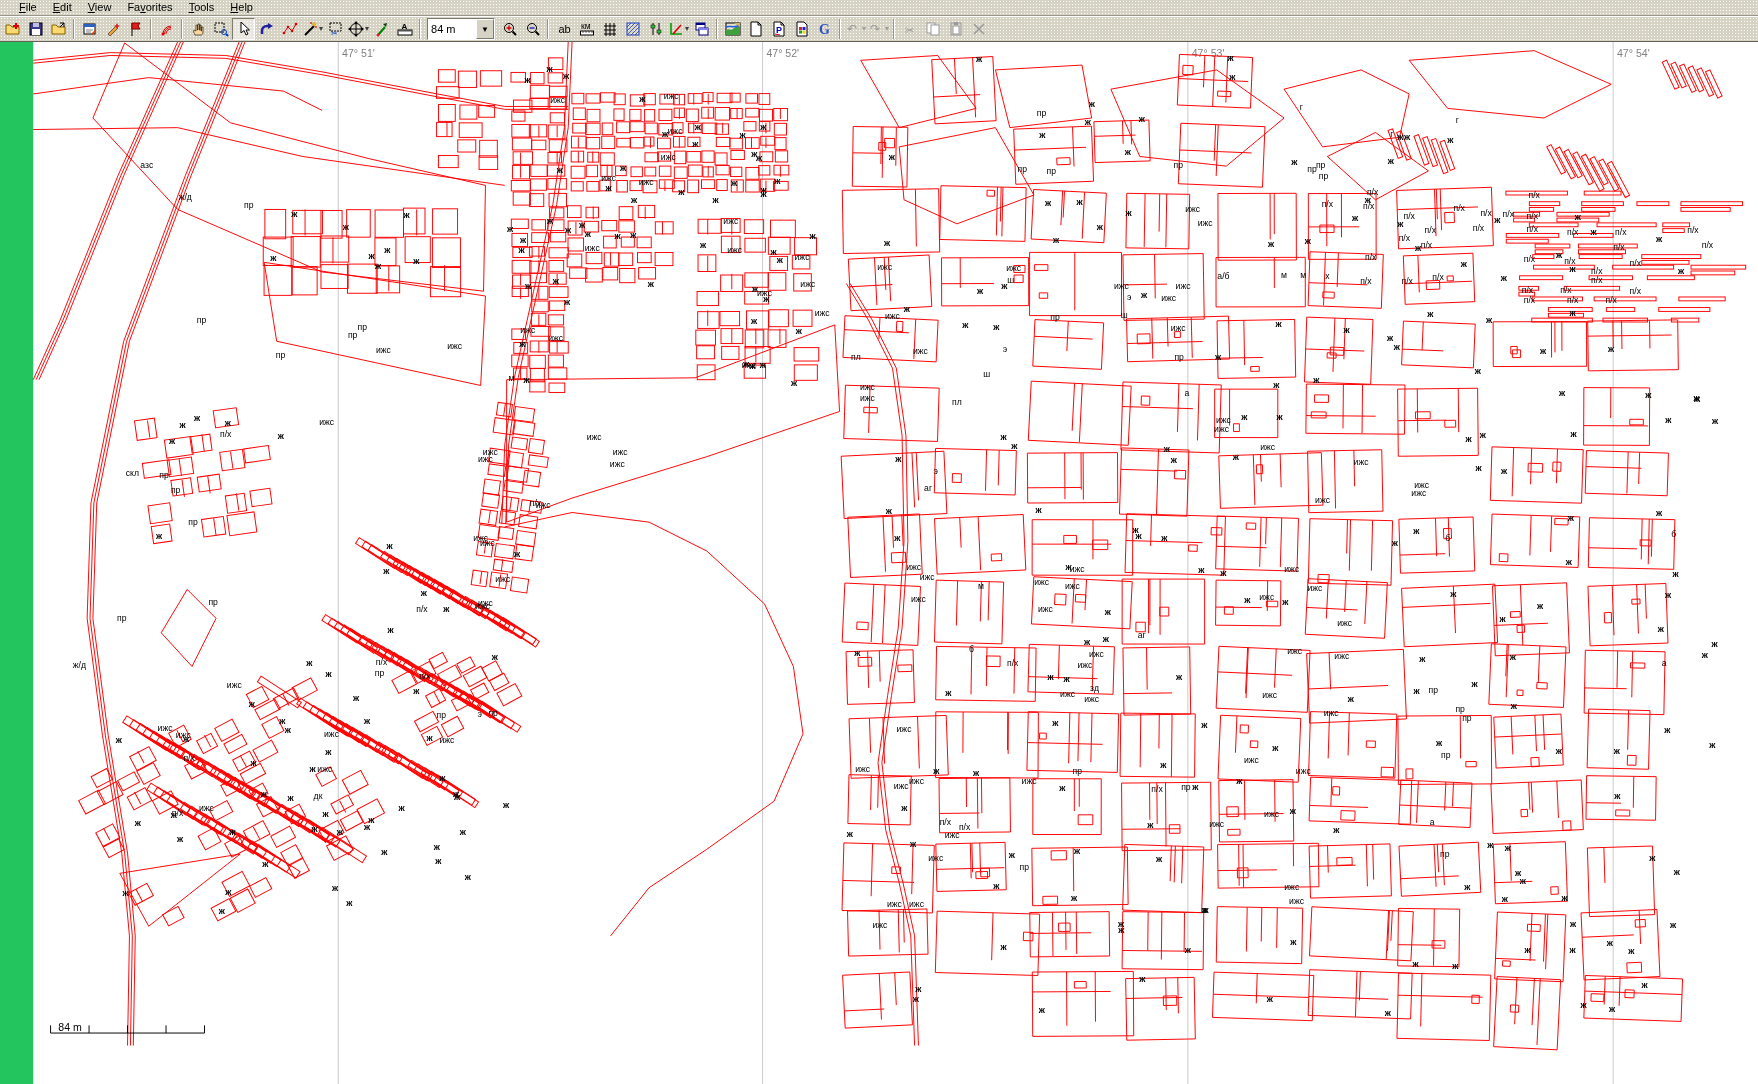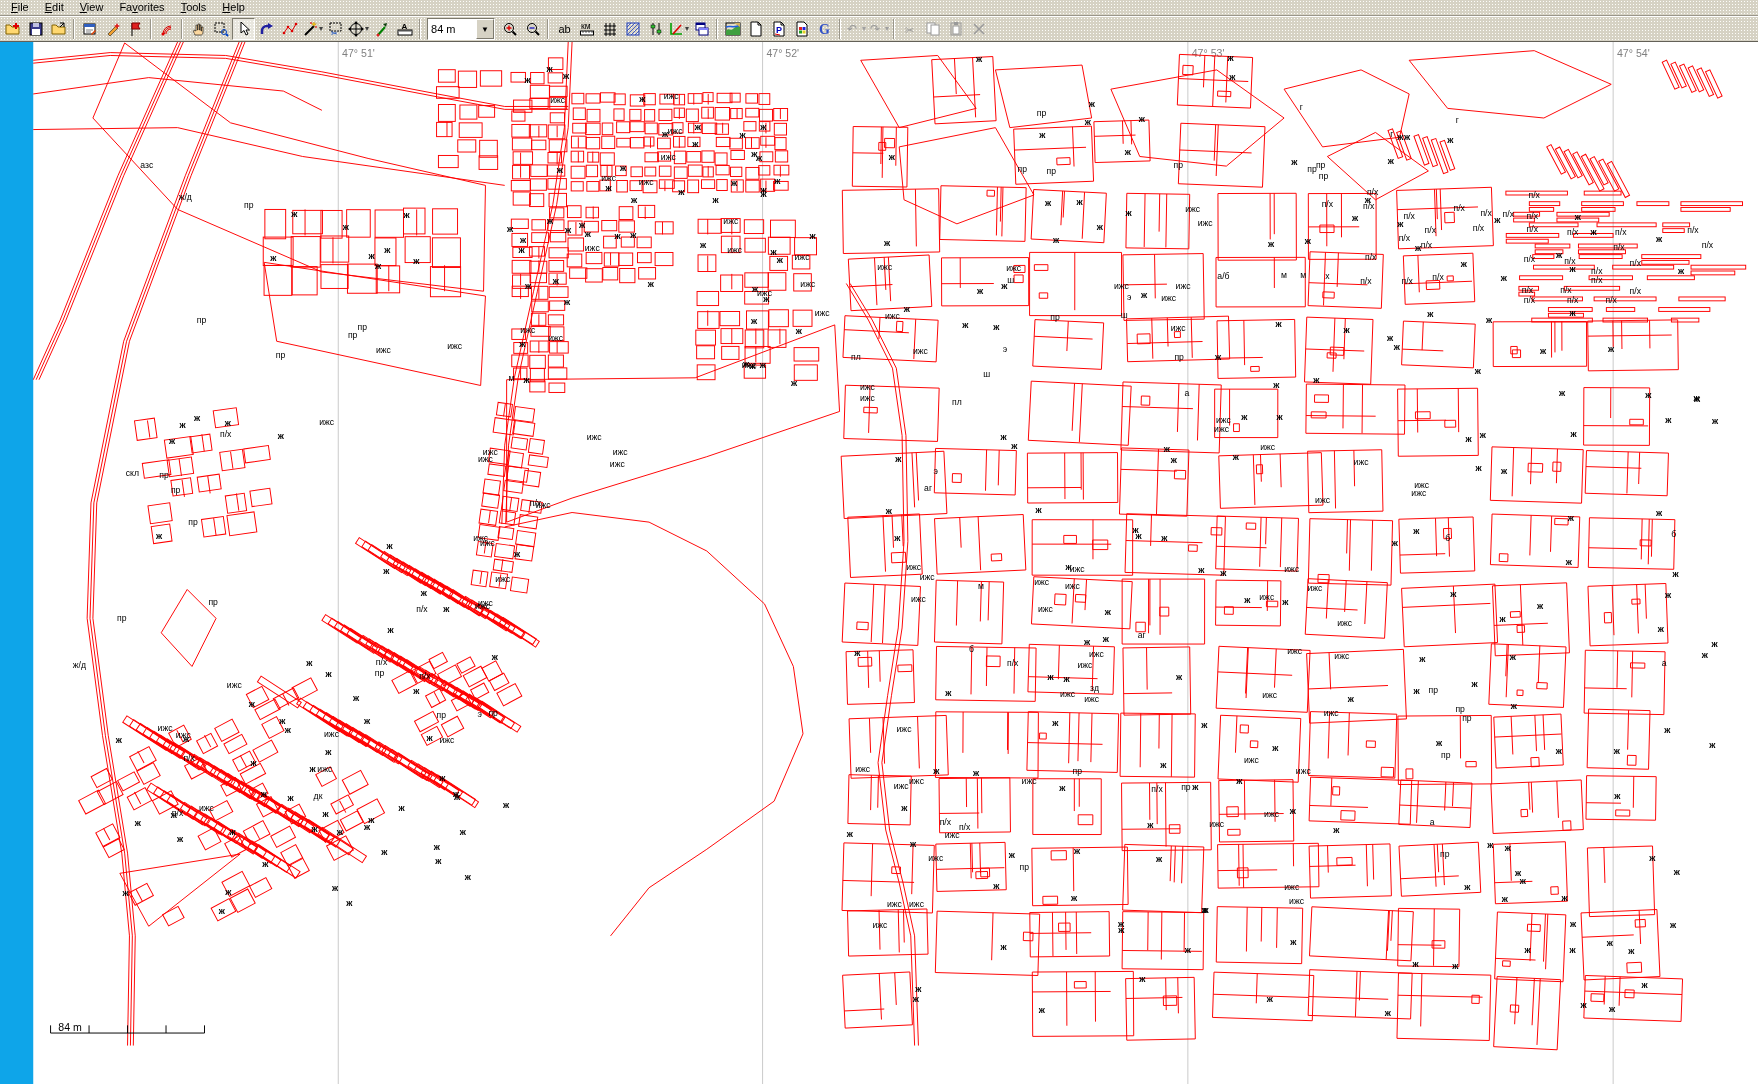--- a/index.html
+++ b/index.html
@@ -1,40 +1,40 @@
 <!DOCTYPE html>
 <html><head>
 <meta charset="utf-8">
 <style>
   html,body{margin:0;padding:0}
   body{width:1758px;height:1084px;overflow:hidden;background:#fff;
        font-family:"Liberation Sans",sans-serif;-webkit-font-smoothing:none}
   .chrome{background-color:#d6d2c4;
           background-image:radial-gradient(#fdfdfa 22%,rgba(0,0,0,0) 26%);
           background-size:3px 3px}
-  .menubar{height:15px;display:flex;align-items:flex-start;padding-left:3px;
+  .menubar{height:15px;display:flex;align-items:flex-start;padding-left:11px;
            font-size:11px;color:#000;border-bottom:1px solid #9a968a}
   .menu-item{padding:1px 8px 2px 8px;cursor:default;white-space:nowrap}
   .menu-item u{text-decoration:underline}
   .toolbar{height:24px;display:flex;align-items:center;padding:0 1px;
            border-top:1px solid #fff;border-bottom:1px solid #636057}
   .tb-btn{height:22px;min-width:23px;display:flex;align-items:center;justify-content:center;
           border:1px solid rgba(0,0,0,0);box-sizing:border-box;cursor:default}
   .tb-btn.pressed{border-color:#7d7a6e #ffffff #ffffff #7d7a6e;background:rgba(255,255,255,.45)}
   .tb-btn svg{display:block}
   .dd{font-size:8px;color:#404040;margin-left:1px;line-height:8px}
   .dd.gray{color:#a0a0a0}
   .tb-sep{width:0;height:20px;border-left:1px solid #9a968a;border-right:1px solid #fff;margin:0 3px}
   .combo{display:flex;align-items:center;height:20px;margin:0 3px;border:1px solid;
          border-color:#7d7a6e #fff #fff #7d7a6e;background:#fff}
   .combo-text{width:42px;font-size:11px;padding:2px 3px;color:#000;background:#fff}
   .combo-btn{width:16px;height:18px;display:flex;align-items:center;justify-content:center;
              background:#d6d2c4;border:1px solid;border-color:#fff #7d7a6e #7d7a6e #fff;
              font-size:8px;color:#000}
-  .map-wrap{position:relative;width:1666px;height:1043px;background:#0ea5e9}
+  .map-wrap{position:relative;width:1666px;height:1043px;background:#22c55e}
   .map-wrap svg{display:block}
 </style>
 </head>
 <body>
 
 <div class="menubar chrome">
   <span class="menu-item"><u>F</u>ile</span>
   <span class="menu-item"><u>E</u>dit</span>
   <span class="menu-item"><u>V</u>iew</span>
   <span class="menu-item">Fa<u>v</u>orites</span>

